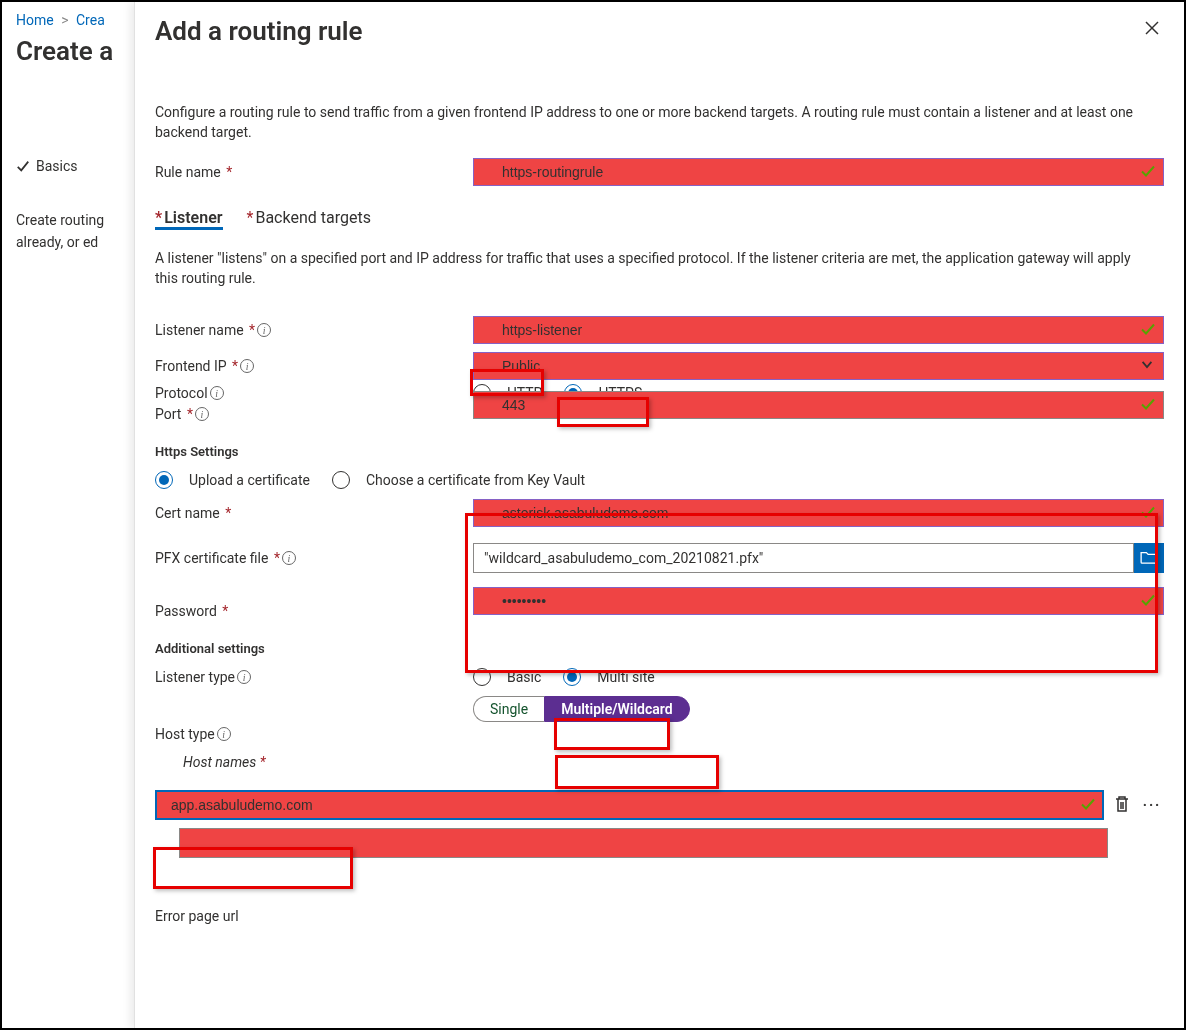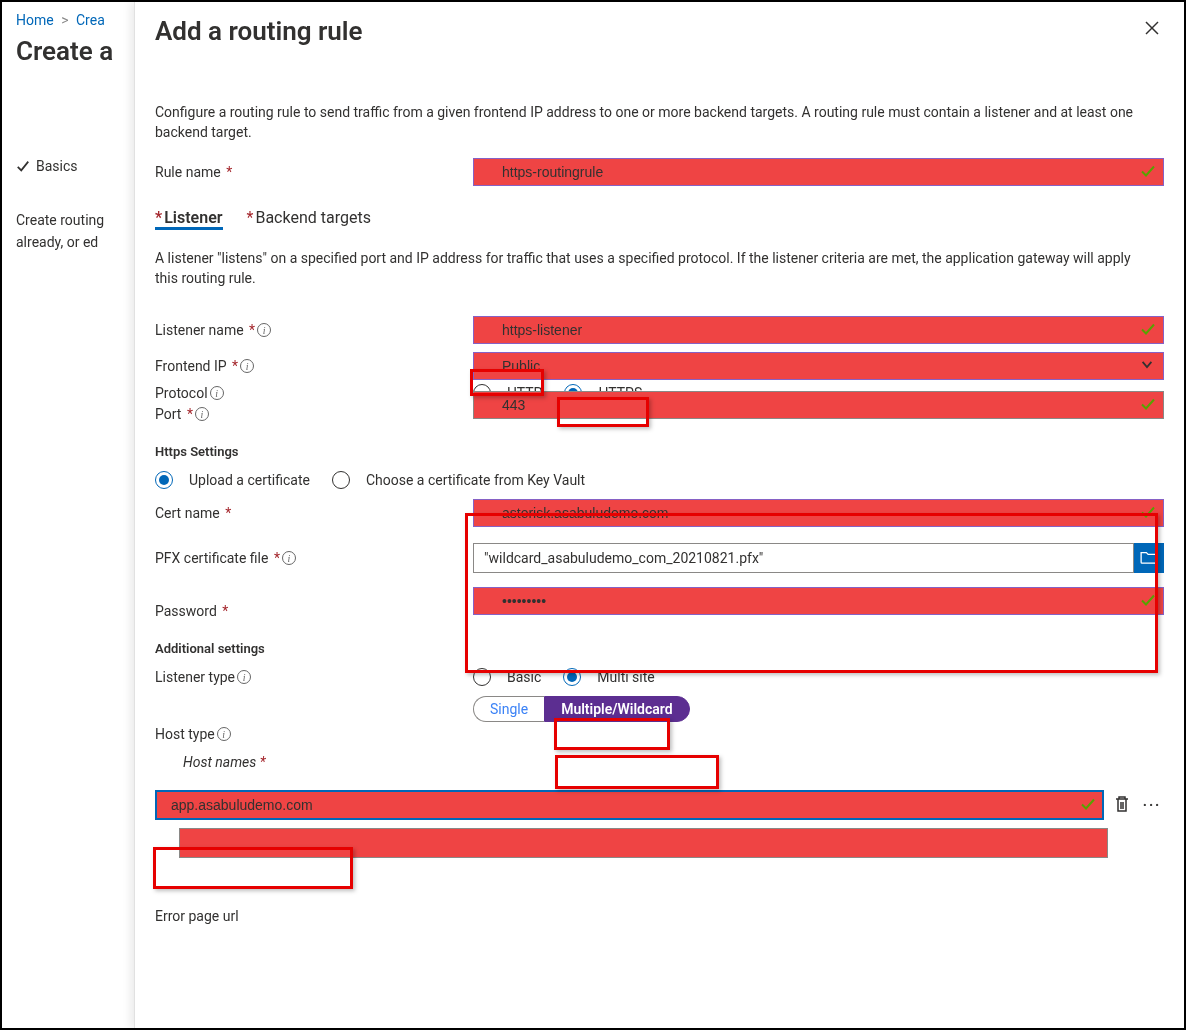--- a/index.html
+++ b/index.html
@@ -84,21 +84,21 @@
   }
   .file-row .browse {
     width: 30px; height: 30px; background: #0067b8; color: #fff; display: flex; align-items: center; justify-content: center; cursor: pointer;
   }
   .file-row .browse svg { width: 18px; height: 14px; fill: #fff; }
 
   .pill-group { display: inline-flex; border-radius: 14px; overflow: visible; }
   .pill {
     padding: 4px 16px; border: 1px solid #8a8886; font-size: 14px; cursor: pointer; background: #fff;
   }
-  .pill:first-child { border-top-left-radius: 14px; border-bottom-left-radius: 14px; border-right: none; color:#3b82f6;}
+  .pill:first-child { border-top-left-radius: 14px; border-bottom-left-radius: 14px; border-right: none; color:#14532d;}
   .pill:last-child { border-top-right-radius: 14px; border-bottom-right-radius: 14px; }
   .pill.selected { background: #5c2e91; color: #fff; border-color: #5c2e91; font-weight: 600; }
 
   .hostnames-block { margin-top: 12px; }
   .hostnames-block .lbl { margin-left: 28px; margin-bottom: 16px; font-style: italic; }
   .hostname-row { display: flex; align-items: center; gap: 6px; padding: 4px 0; }
   .hostname-row .input-wrap .text-input { border: 2px solid #0067b8; height: 30px; }
   .hostname-row .delete-btn, .hostname-row .more-btn {
     width: 24px; height: 24px; display: flex; align-items: center; justify-content: center; cursor: pointer;
   }

